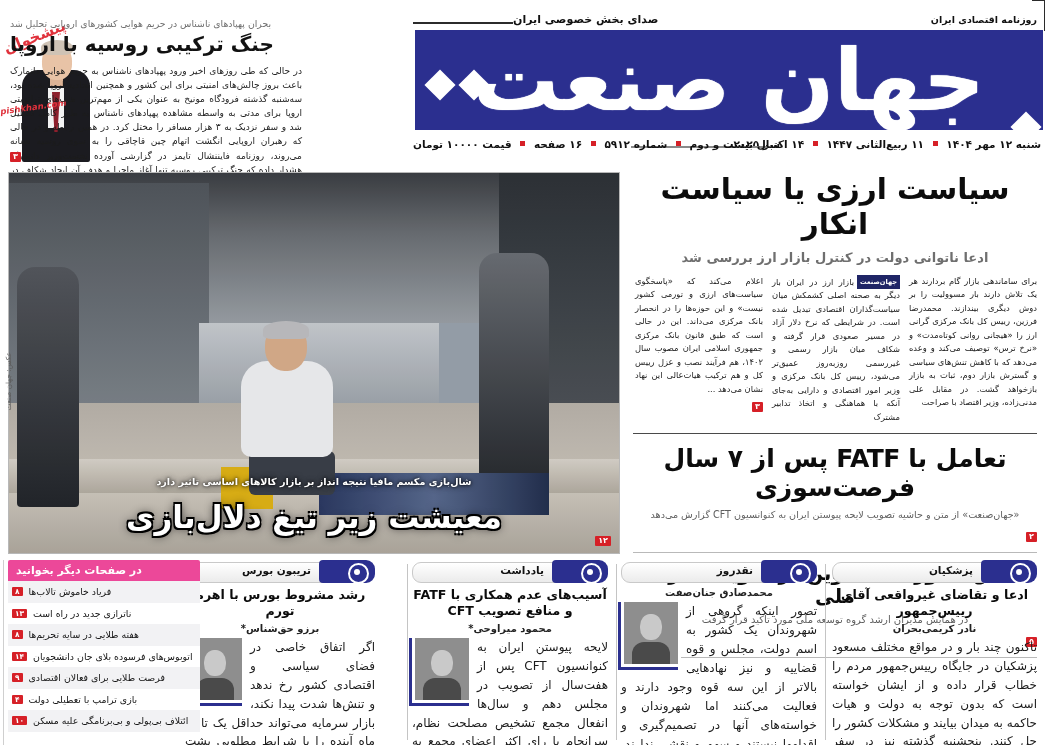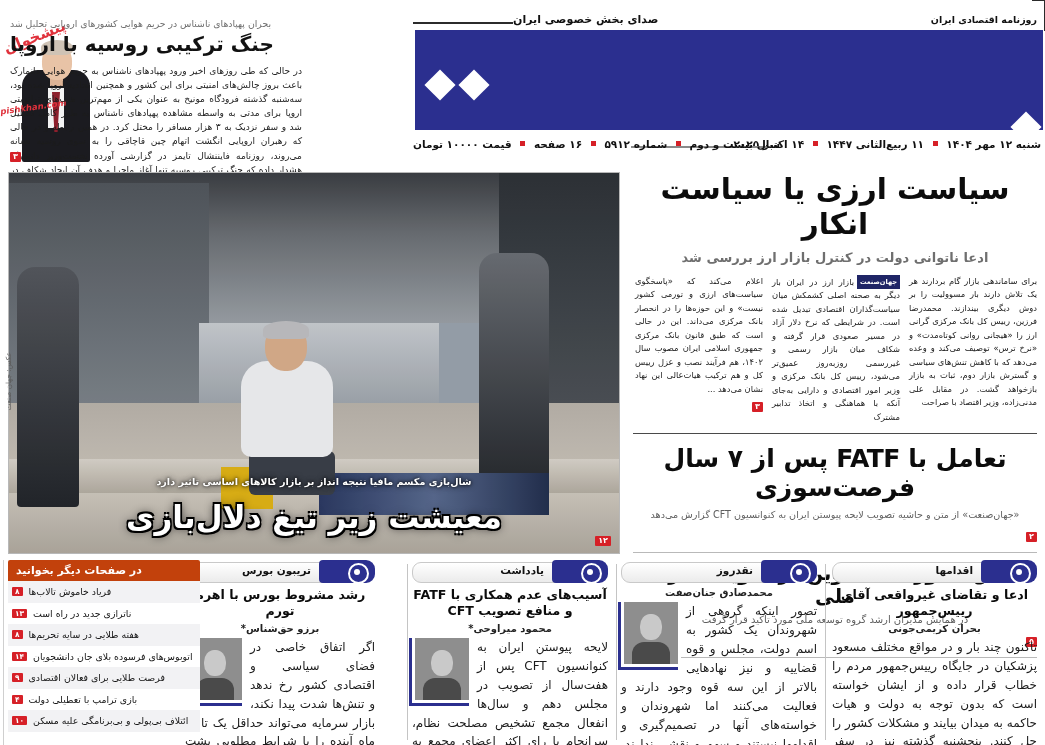--- a/index.html
+++ b/index.html
@@ -212,21 +212,21 @@
     position:relative;overflow:hidden;
   }
   .art-photo .f-head{position:absolute;top:12px;left:16px;width:22px;height:26px;
     background:#c9c9c9;border-radius:46%;}
   .art-photo .f-body{position:absolute;bottom:0;left:8px;width:38px;height:22px;
     background:#4a4a4a;border-radius:12px 12px 0 0;}
 
   
   .side{position:absolute;top:0;left:8px;width:192px;height:185px;}
   .side-hdr{
-    height:21px;background:#c2410c;color:#fff;font-size:11px;font-weight:bold;
+    height:21px;background:#ec4899;color:#fff;font-size:11px;font-weight:bold;
     display:flex;align-items:center;justify-content:flex-end;padding-left:8px;
     border-radius:2px 2px 0 0;
   }
   .side-item{
     height:21.5px;display:flex;align-items:center;justify-content:flex-end;
     gap:6px;padding:0 4px;font-size:9.4px;color:#131313;
   }
   .side-item:nth-child(odd){background:#f2f2f4;}
   .side-item:nth-child(even){background:#ffffff;}
   .side-num{
@@ -249,20 +249,21 @@
       <div class="mh-corner"></div>
       <div class="mh-tagline-right">روزنامه اقتصادی ایران</div>
       <div class="mh-tagline-left">صدای بخش خصوصی ایران</div>
       <div class="mh-rule"></div>
 
       <div class="mh-box">
         <div class="mh-dia d1"></div>
         <div class="mh-dia d2"></div>
         <div class="mh-dia d3"></div>
       </div>
+      <div class="mh-logo">جهان صنعت</div>
 
       <div class="mh-dateline">
         <div class="mh-date-right">
           <span>شنبه ۱۲ مهر ۱۴۰۴</span>
           <span class="sq"></span>
           <span>۱۱ ربیع‌الثانی ۱۴۴۷</span>
           <span class="sq"></span>
           <span>۱۴ اکتبر ۲۰۲۵</span>
         </div>
         <div class="mh-date-rule"></div>
@@ -362,24 +363,24 @@
     <hr class="hr-thin">
   </div>
 
   <div class="bottom">
 
     <div class="sec-col" style="right:8px;width:205px;">
       <div class="sec-hdr">
         <div class="bar"></div>
         <div class="badge"></div>
         <div class="lens"></div>
-        <div class="lbl">اقدامها</div>
+        <div class="lbl">پزشکیان</div>
       </div>
       <div class="art-head">ادعا و تقاضای غیرواقعی آقای رییس‌جمهور</div>
-      <div class="art-author">بحران کریمی‌جونی</div>
+      <div class="art-author">نادر کریمی‌بحران</div>
       <div class="art-body">تاکنون چند بار و در مواقع مختلف مسعود پزشکیان در جایگاه رییس‌جمهور مردم را خطاب قرار داده و از ایشان خواسته است که بدون توجه به دولت و هیات حاکمه به میدان بیایند و مشکلات کشور را حل کنند. پنجشنبه گذشته نیز در سفر استانی، رییس‌جمهور باز هم بر این خواسته خود تاکید و تصریح کرد که فرض کنید ما اصلا نیستیم، فرزندان را می‌خواهید آموزش دهید؟ شهرتان را می‌خواهید درست کنید؟ چه کار می‌کردید؟ در این گفتار منظور مسعود پزشکیان از «ماه حتما دولت خودش نیست چرا که اگر دولت او نبود یا بالاخره دولتی شبیه او با اختلاف‌های مثبت یا منفی روی کار بود و حکمرانی</div>
     </div>
 
     <div class="vsep" style="right:219px;"></div>
 
     <div class="sec-col" style="right:228px;width:196px;">
       <div class="sec-hdr">
         <div class="bar"></div>
         <div class="badge"></div>
         <div class="lens"></div>

